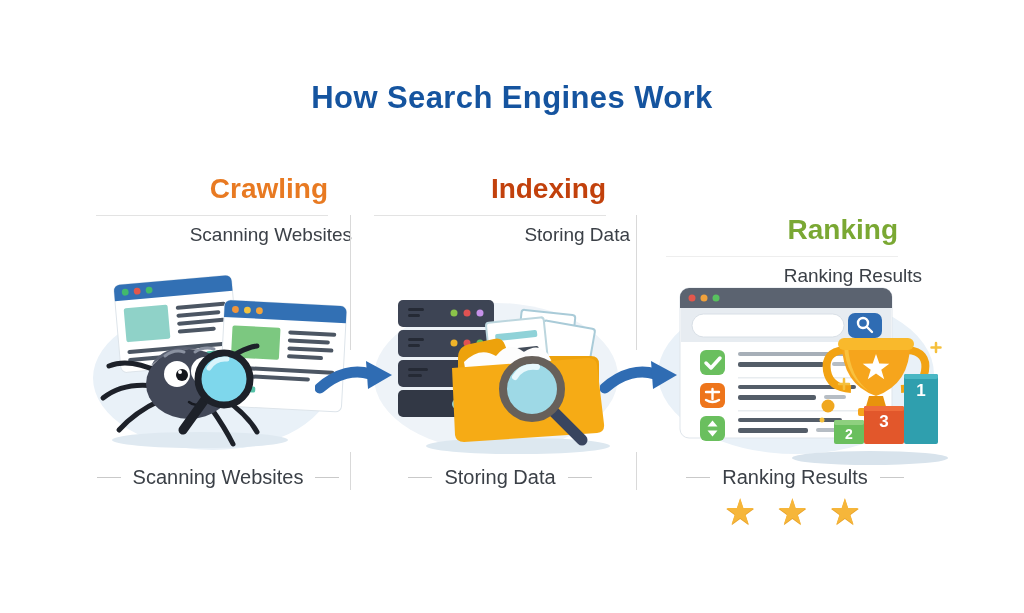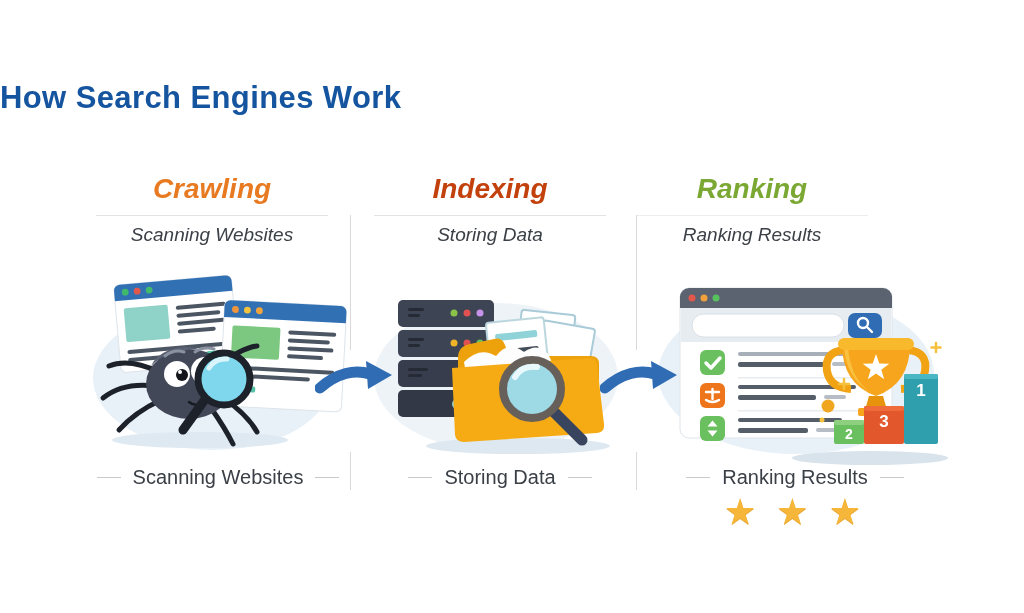--- a/index.html
+++ b/index.html
@@ -1,25 +1,25 @@
 <!DOCTYPE html>
 <html><head>
 <meta charset="utf-8">
 <style>
   html,body{margin:0;padding:0;}
   body{
     width:1024px;height:613px;position:relative;overflow:hidden;
     background:#ffffff;font-family:"Liberation Sans",sans-serif;
   }
   .title{
-    position:absolute;left:0;top:80px;width:1024px;text-align:left;
+    position:absolute;left:0;top:80px;width:1024px;text-align:center;
     font-size:31px;font-weight:700;color:#15549f;letter-spacing:.4px;
   }
-  .col{position:absolute;top:172px;width:280px;text-align:center;font-style:italic;}
-  .col1{left:72px;}.col2{left:350px;}.col3{left:612px;}
+  .col{position:absolute;top:172px;width:280px;text-align:right;}
+  .col1{left:72px;}.col2{left:350px;}.col3{left:642px;margin-top:41px;}
   .heading{
     display:block;width:232px;margin:0 auto;font-size:28px;font-weight:700;
     padding-bottom:9px;border-bottom:1px solid #e3e3e3;line-height:34px;
   }
   .heading.crawling{color:#e87a22;}
   .heading.indexing{color:#c2410c;}
   .heading.ranking{color:#7aa833;border-bottom-color:#eeeeee;}
   .subtitle{margin-top:8px;font-size:19px;font-weight:500;color:#3b4047;}
   .divider{position:absolute;width:1px;background:#d9d9d9;}
   .div-a{left:350px;top:215px;height:135px;}

